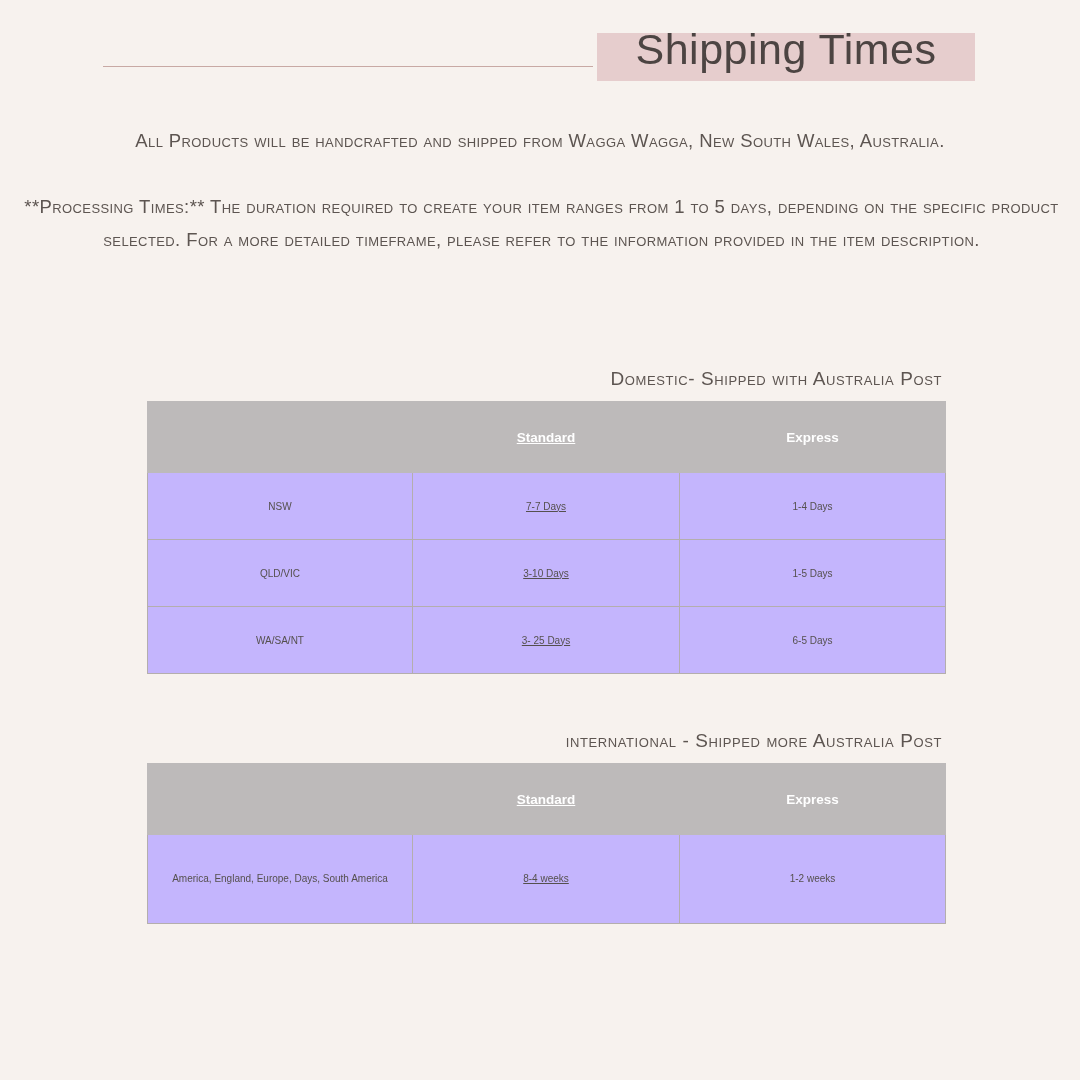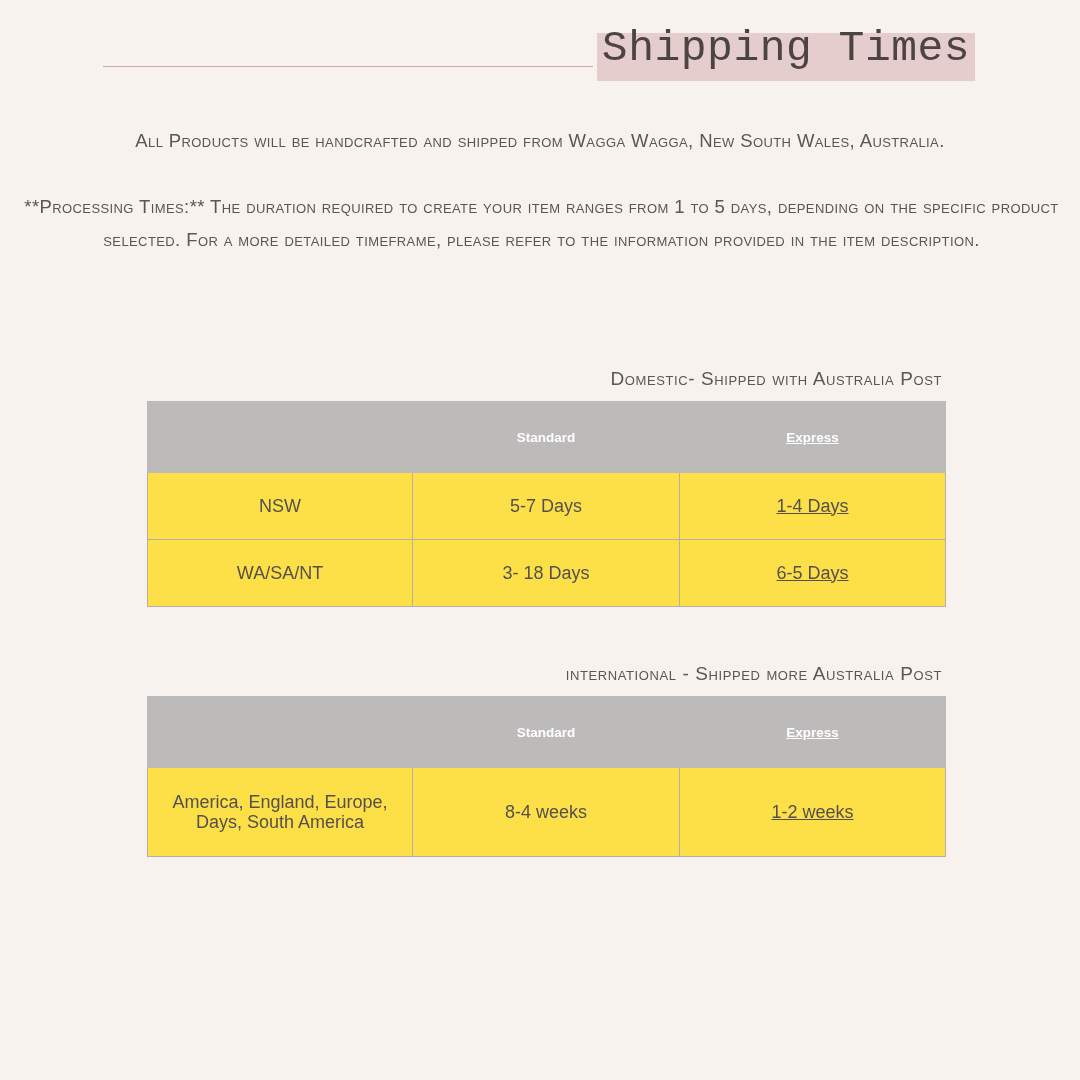--- a/index.html
+++ b/index.html
@@ -36,21 +36,21 @@
     width: 378px;
     height: 48px;
     background: #e6cdcd;
   }
   .title-text {
     position: absolute;
     left: 597px;
     top: 22px;
     width: 378px;
     text-align: center;
-    font-family: Liberation Mono, monospace;
+    font-family: Liberation Sans, sans-serif;
     font-size: 43px;
     line-height: 54px;
     color: #4c4442;
     letter-spacing: 0.5px;
   }
 
   
   .intro {
     margin: 0 auto;
     width: 1080px;
@@ -105,32 +105,32 @@
     color: #ffffff;
     font-size: 13.5px;
     font-weight: bold;
     height: 70px;
     border-color: #bdbaba;
   }
   table.ship thead th.blank {
     background: #bdbaba;
   }
   table.ship tbody td {
-    background: #fde047;
+    background: #c4b5fd;
     height: 66px;
-    font-size: 18px;
+    font-size: 10px;
     color: #55504e;
   }
   table.ship tbody td.tall {
     height: 88px;
     line-height: 20px;
   }
   .col-a { width: 264px; }
-  .col-b { width: 266px; }
-  .col-c { width: 265px; text-decoration: underline; }
+  .col-b { width: 266px; text-decoration: underline; }
+  .col-c { width: 265px; }
 
   .spacer { height: 56px; }
 </style>
 </head>
 <body>
 
 <div class="header">
   <div class="header-rule"></div>
   <div class="title-band"></div>
   <div class="title-text">Shipping Times</div>
@@ -148,26 +148,31 @@
     <thead>
       <tr>
         <th class="col-a blank"></th>
         <th class="col-b">Standard</th>
         <th class="col-c">Express</th>
       </tr>
     </thead>
     <tbody>
       <tr>
         <td class="col-a">NSW</td>
-        <td class="col-b">5-7 Days</td>
+        <td class="col-b">7-7 Days</td>
         <td class="col-c">1-4 Days</td>
       </tr>
       <tr>
+        <td class="col-a">QLD/VIC</td>
+        <td class="col-b">3-10 Days</td>
+        <td class="col-c">1-5 Days</td>
+      </tr>
+      <tr>
         <td class="col-a">WA/SA/NT</td>
-        <td class="col-b">3- 18 Days</td>
+        <td class="col-b">3- 25 Days</td>
         <td class="col-c">6-5 Days</td>
       </tr>
     </tbody>
   </table>
 
   <div class="spacer"></div>
 
   <div class="section-heading">international - Shipped more Australia Post</div>
   <table class="ship">
     <thead>

